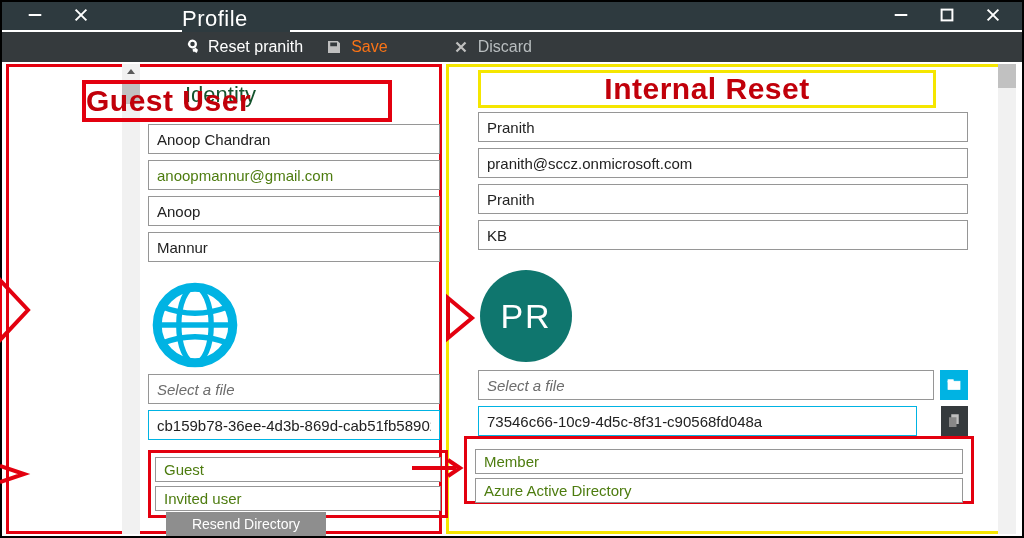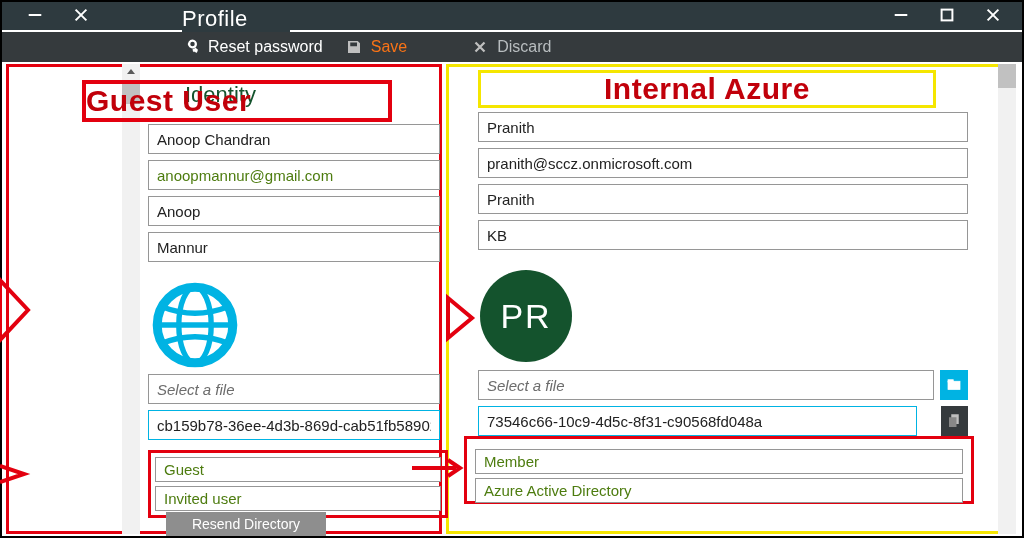--- a/index.html
+++ b/index.html
@@ -58,21 +58,21 @@
   .field.readonly { color:#4d7c0f; }
   .fileselect { font-style:italic; color:#6c6c6c; }
 
   .fields-left { position:absolute; left:146px; top:122px; width:292px; }
   .fields-right { position:absolute; left:476px; top:110px; width:490px; }
   .fields-right .field { flex:1; }
 
   .avatar-left { position:absolute; left:148px; top:278px; }
   .avatar-left svg { width:90px; height:90px; }
 
-  .avatar-right { position:absolute; left:478px; top:268px; width:92px; height:92px; border-radius:50%; background:#14532d; display:flex; align-items:center; justify-content:center; color:#fff; font-size:34px; font-weight:300; letter-spacing:2px;}
+  .avatar-right { position:absolute; left:478px; top:268px; width:92px; height:92px; border-radius:50%; background:#0f766e; display:flex; align-items:center; justify-content:center; color:#fff; font-size:34px; font-weight:300; letter-spacing:2px;}
 
   .file-left { position:absolute; left:146px; top:372px; width:292px; }
   .guid-left { position:absolute; left:146px; top:408px; width:292px; }
   .file-right-row { position:absolute; left:476px; top:368px; width:490px; display:flex; gap:6px; }
   .guid-right-row { position:absolute; left:476px; top:404px; width:490px; display:flex; gap:24px; }
 
   .icon-btn { width:30px; height:30px; display:flex; align-items:center; justify-content:center; background:#00b3e3; }
   .icon-btn svg { width:18px; height:18px; fill:#fff; stroke:#fff; }
   .icon-btn.copy { background:#353a3d; }
   .icon-btn.copy svg { fill:#bfbfbf; stroke:none; }
@@ -138,21 +138,21 @@
         </div>
     </div>
   </div>
   <div class="subtitle-bar">Pranith - PREVIEW</div>
 
   <div class="toolbar">
     <div class="tbtn">
       <svg viewBox="0 0 24 24">
           <path d="M14 2a6 6 0 1 0 3.9 10.5l3.6 3.6-1.4 1.4L21 18l-2 2-2-2-1 1-2-2 1-1-1.5-1.5A6 6 0 0 0 14 2zm0 3a3 3 0 1 1 0 6 3 3 0 0 1 0-6z"></path>
         </svg>
-      <span>Reset password</span>
+      <span>Reset pranith</span>
     </div>
     <div class="tbtn">
       <svg viewBox="0 0 24 24">
           <path fill="#bfbfbf" d="M4 4h13l3 3v13H4V4zm3 2v5h9V6H7zm1 8h8v4H8v-4z"></path>
         </svg>
       <span style="color:#f97316">Save</span>
     </div>
     <div class="tbtn discard">
       <svg viewBox="0 0 24 24">
           <path fill="#bfbfbf" d="M18 6L6 18M6 6l12 12" stroke="#bfbfbf" stroke-width="3"></path>
@@ -175,21 +175,21 @@
     <div class="thumb" style="top:16px"></div>
   </div>
   <div class="vscroll-right">
     <div class="thumb"></div>
   </div>
 
   <div class="heading-box-red">
     <span class="heading-text">Guest User</span>
   </div>
   <div class="heading-box-yel">
-    <span class="heading-text">Internal Azure</span>
+    <span class="heading-text">Internal Reset</span>
   </div>
 
   <div class="fields-left">
     <input class="field" value="Anoop Chandran" style="">
     <input class="field readonly" value="anoopmannur@gmail.com" style="">
     <input class="field" value="Anoop" style="">
     <input class="field" value="Mannur" style="">
   </div>
 
   <div class="avatar-left">

